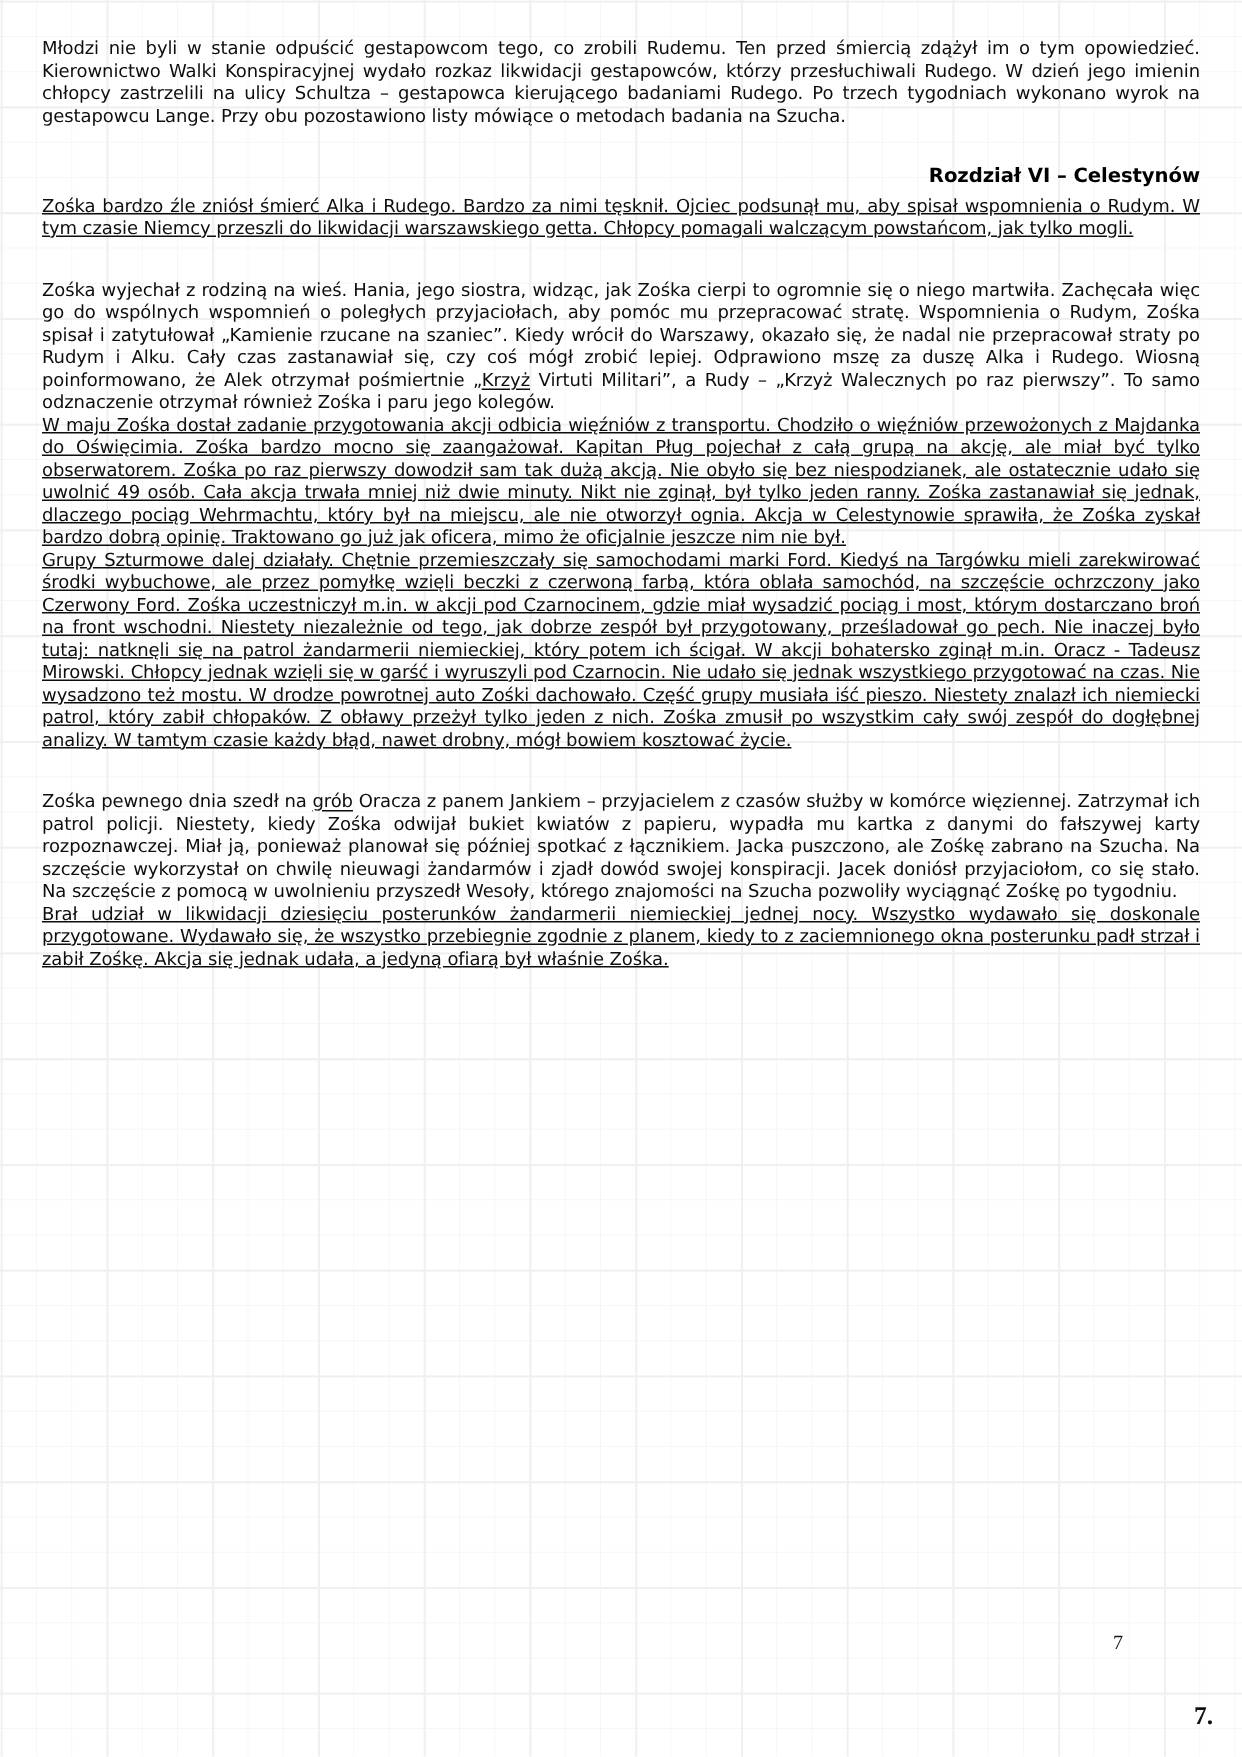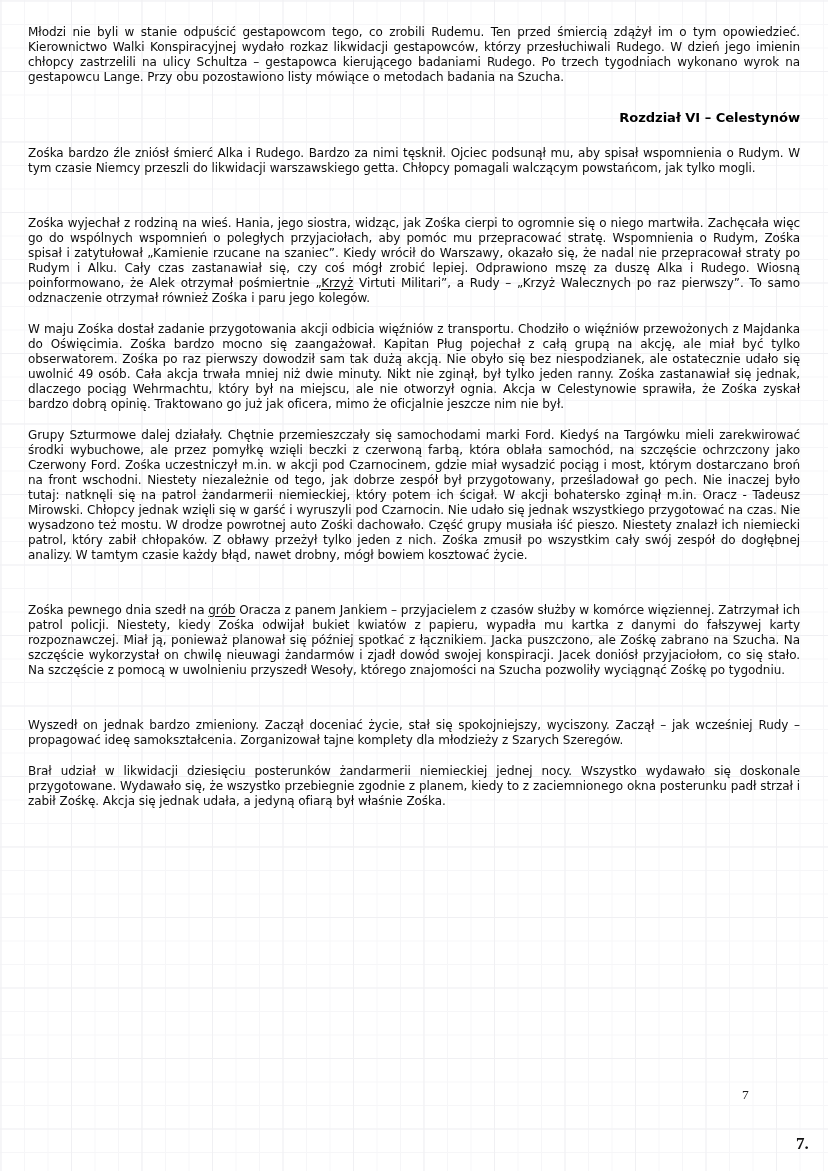--- a/index.html
+++ b/index.html
@@ -48,25 +48,26 @@
     text-justify: inter-word;
     font-size: 12px;
     line-height: 15px;
     color: #0d0d0d;
     letter-spacing: -0.06px;
     font-weight: 400;
     -webkit-font-smoothing: antialiased;
   }
 
   .para.gap {
-    margin-top: 40px;
+    margin-top: 26px;
   }
 
   .para.tight {
-    margin-top: 16px;
+    margin-top: 0;
+    text-decoration: underline;
   }
 
   .heading {
     margin: 0;
     font-size: 13.1px;
     line-height: 22.4px;
     font-weight: bold;
     color: #000000;
     text-align: right;
     letter-spacing: -0.05px;
@@ -118,21 +119,20 @@
 
     <p class="para gap"><span>Zośka wyjechał z rodziną na wieś. Hania, jego siostra, widząc, jak Zośka cierpi to ogromnie się o niego martwiła. Zachęcała więc go do wspólnych wspomnień o poległych przyjaciołach, aby pomóc mu przepracować stratę. Wspomnienia o Rudym, Zośka spisał i zatytułował „Kamienie rzucane na szaniec”. Kiedy wrócił do Warszawy, okazało się, że nadal nie przepracował straty po Rudym i Alku. Cały czas zastanawiał się, czy coś mógł zrobić lepiej. Odprawiono mszę za duszę Alka i Rudego. Wiosną poinformowano, że Alek otrzymał pośmiertnie „</span><span class="u">Krzyż</span><span> Virtuti Militari”, a Rudy – „Krzyż Walecznych po raz pierwszy”. To samo odznaczenie otrzymał również Zośka i paru jego kolegów.</span></p>
 
     <p class="para tight">W maju Zośka dostał zadanie przygotowania akcji odbicia więźniów z transportu. Chodziło o więźniów przewożonych z Majdanka do Oświęcimia. Zośka bardzo mocno się zaangażował. Kapitan Pług pojechał z całą grupą na akcję, ale miał być tylko obserwatorem. Zośka po raz pierwszy dowodził sam tak dużą akcją. Nie obyło się bez niespodzianek, ale ostatecznie udało się uwolnić 49 osób. Cała akcja trwała mniej niż dwie minuty. Nikt nie zginął, był tylko jeden ranny. Zośka zastanawiał się jednak, dlaczego pociąg Wehrmachtu, który był na miejscu, ale nie otworzył ognia. Akcja w Celestynowie sprawiła, że Zośka zyskał bardzo dobrą opinię. Traktowano go już jak oficera, mimo że oficjalnie jeszcze nim nie był.</p>
 
 
     <p class="para tight">Grupy Szturmowe dalej działały. Chętnie przemieszczały się samochodami marki Ford. Kiedyś na Targówku mieli zarekwirować środki wybuchowe, ale przez pomyłkę wzięli beczki z czerwoną farbą, która oblała samochód, na szczęście ochrzczony jako Czerwony Ford. Zośka uczestniczył m.in. w akcji pod Czarnocinem, gdzie miał wysadzić pociąg i most, którym dostarczano broń na front wschodni. Niestety niezależnie od tego, jak dobrze zespół był przygotowany, prześladował go pech. Nie inaczej było tutaj: natknęli się na patrol żandarmerii niemieckiej, który potem ich ścigał. W akcji bohatersko zginął m.in. Oracz - Tadeusz Mirowski. Chłopcy jednak wzięli się w garść i wyruszyli pod Czarnocin. Nie udało się jednak wszystkiego przygotować na czas. Nie wysadzono też mostu. W drodze powrotnej auto Zośki dachowało. Część grupy musiała iść pieszo. Niestety znalazł ich niemiecki patrol, który zabił chłopaków. Z obławy przeżył tylko jeden z nich. Zośka zmusił po wszystkim cały swój zespół do dogłębnej analizy. W tamtym czasie każdy błąd, nawet drobny, mógł bowiem kosztować życie.</p>
 
     <p class="para gap"><span>Zośka pewnego dnia szedł na </span><span class="u">grób</span><span> Oracza z panem Jankiem – przyjacielem z czasów służby w komórce więziennej. Zatrzymał ich patrol policji. Niestety, kiedy Zośka odwijał bukiet kwiatów z papieru, wypadła mu kartka z danymi do fałszywej karty rozpoznawczej. Miał ją, ponieważ planował się później spotkać z łącznikiem. Jacka puszczono, ale Zośkę zabrano na Szucha. Na szczęście wykorzystał on chwilę nieuwagi żandarmów i zjadł dowód swojej konspiracji. Jacek doniósł przyjaciołom, co się stało. Na szczęście z pomocą w uwolnieniu przyszedł Wesoły, którego znajomości na Szucha pozwoliły wyciągnąć Zośkę po tygodniu.</span></p>
 
-    <p class="para gap">Wyszedł on jednak bardzo zmieniony. Zaczął doceniać życie, stał się spokojniejszy, wyciszony. Zaczął – jak wcześniej Rudy – propagować ideę samokształcenia. Zorganizował tajne komplety dla młodzieży z Szarych Szeregów.</p>
 
     <p class="para tight">Brał udział w likwidacji dziesięciu posterunków żandarmerii niemieckiej jednej nocy. Wszystko wydawało się doskonale przygotowane. Wydawało się, że wszystko przebiegnie zgodnie z planem, kiedy to z zaciemnionego okna posterunku padł strzał i zabił Zośkę. Akcja się jednak udała, a jedyną ofiarą był właśnie Zośka.</p>
 
   </div>
 
   <div id="page-number-center">7</div>
 
   <div id="page-number-corner">7.</div>
 
 </div>

